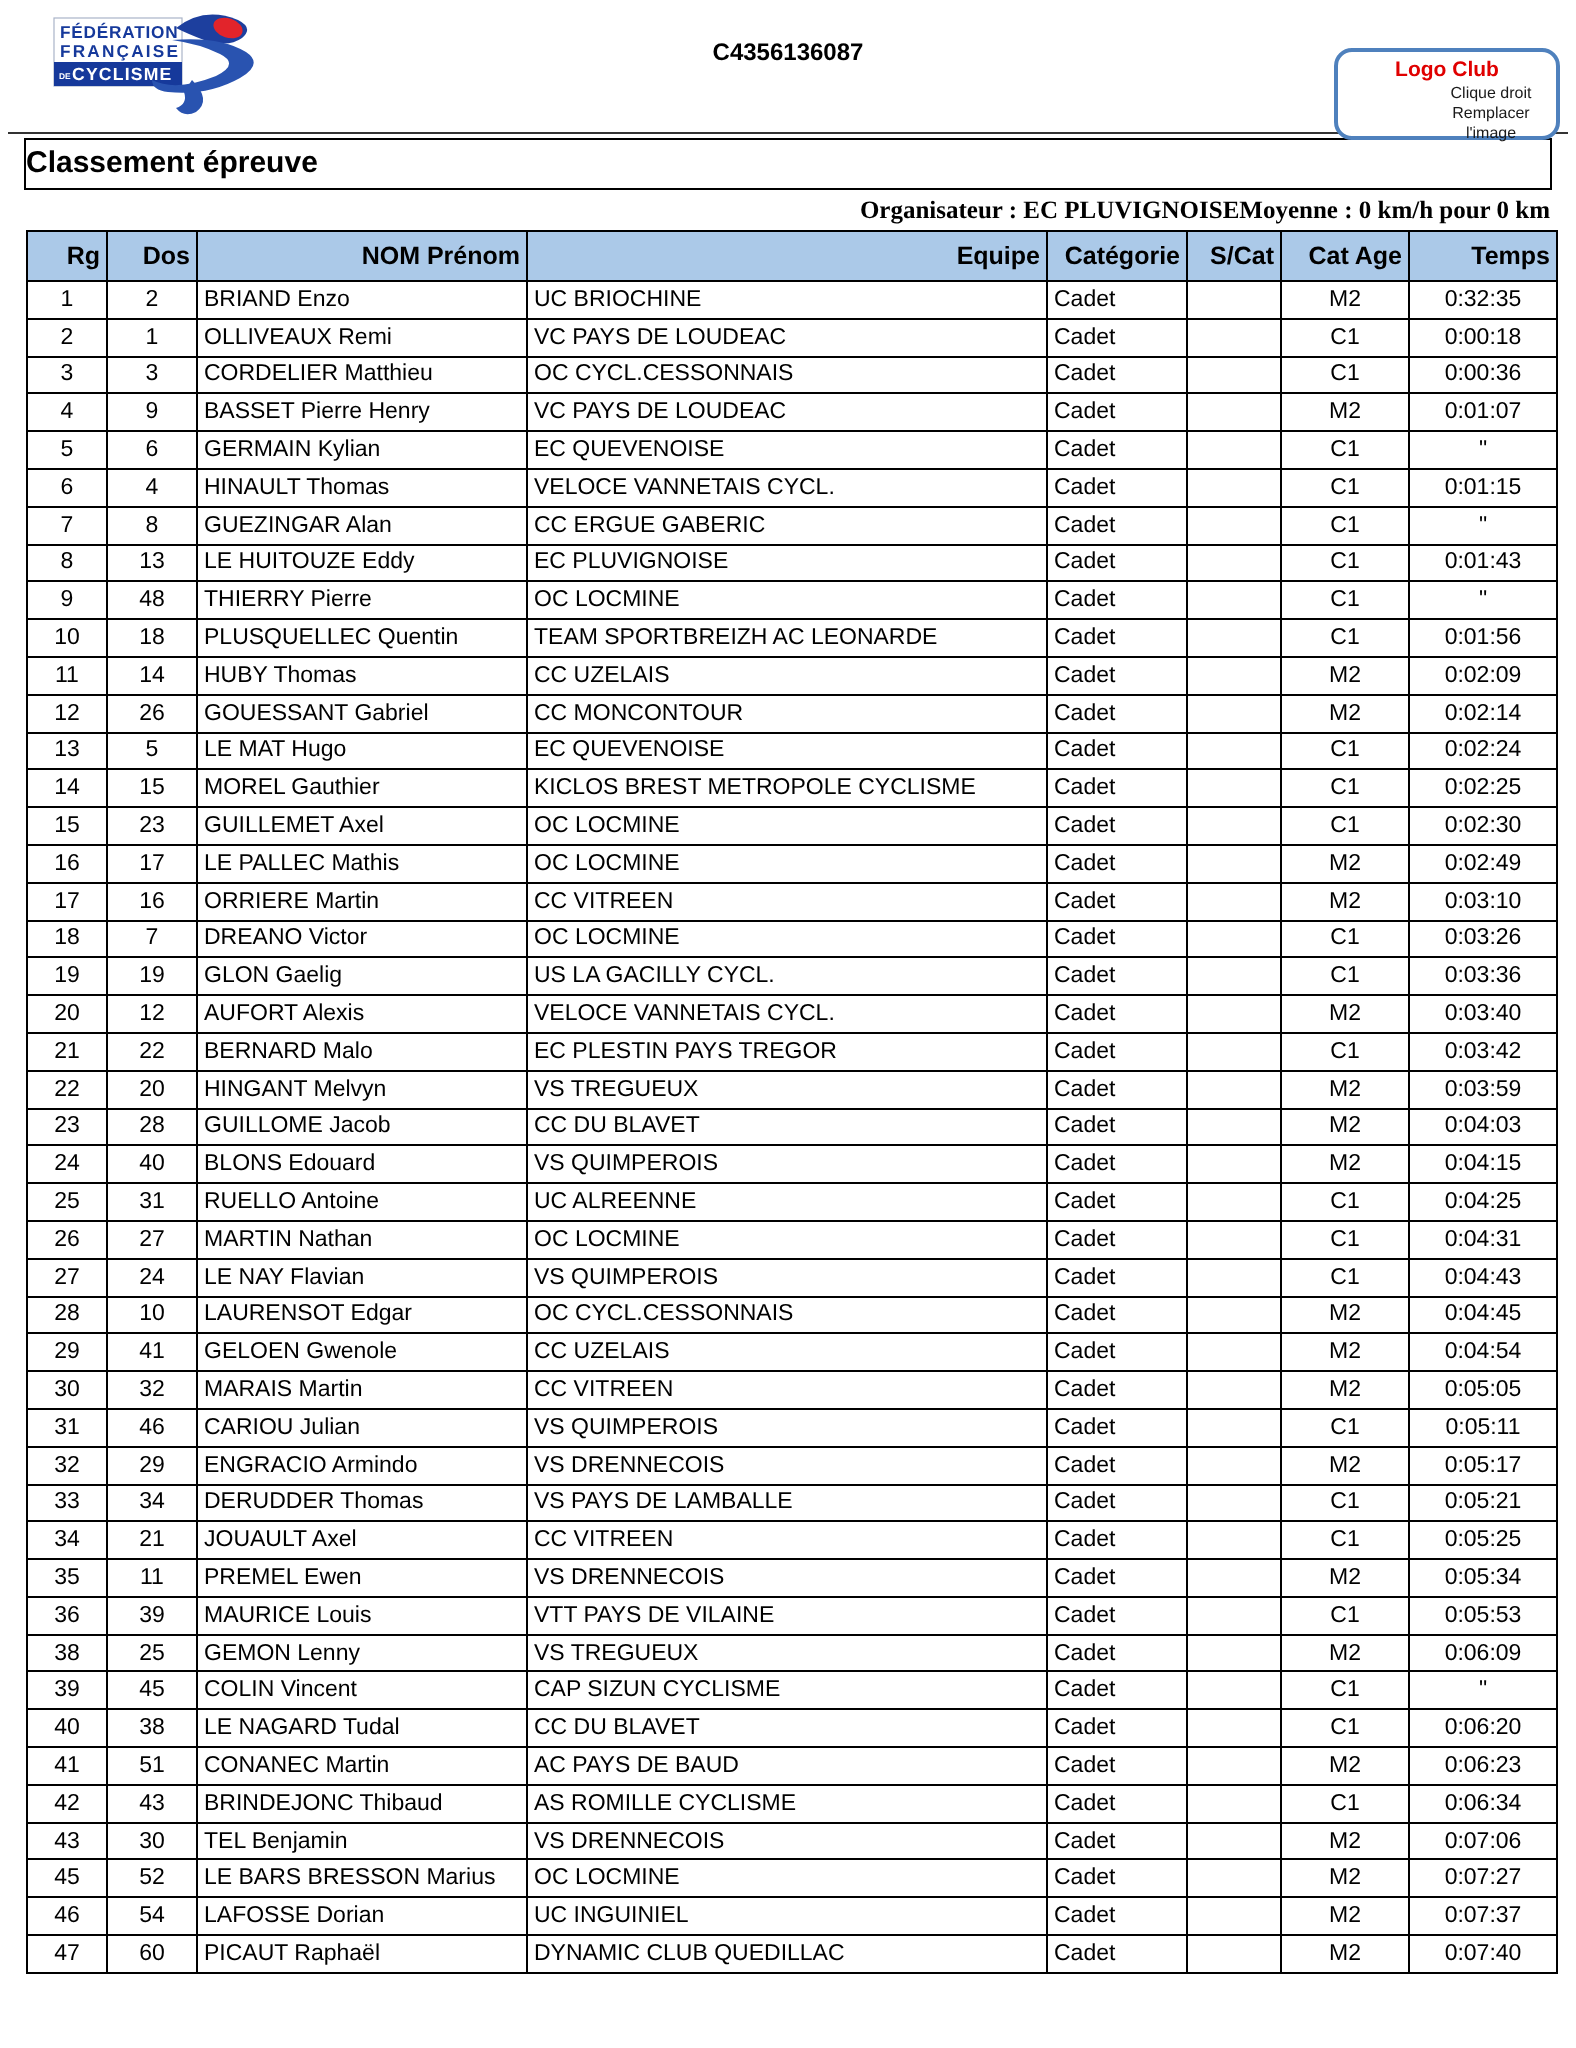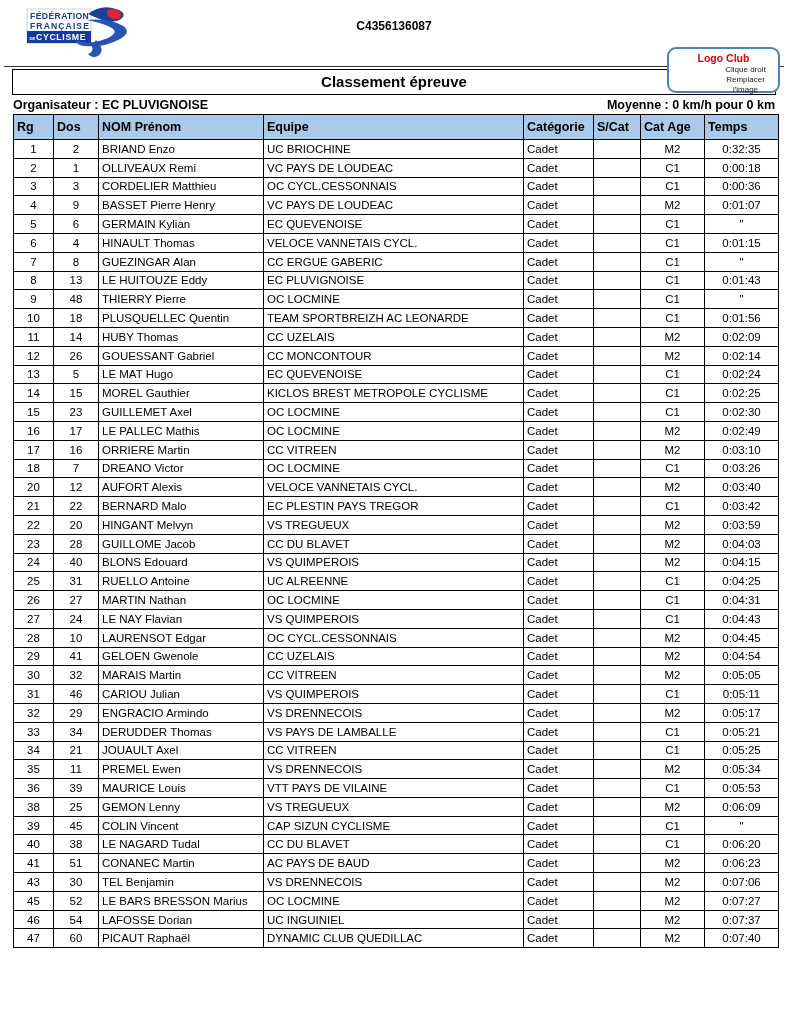--- a/index.html
+++ b/index.html
@@ -17,61 +17,62 @@
 
   .ffc-logo { position: absolute; left: 26px; top: 6px; width: 108px; height: 54px; }
 
   .race-title-block { text-align: center; padding-top: 19px; }
   .race-id   { font-size: 12px; font-weight: bold; line-height: 1.25; }
   .race-name { font-size: 13.5px; font-weight: bold; line-height: 1.3; }
 
   .logo-club-box {
     position: absolute; right: 8px; top: 24px; width: 113px; height: 46px;
     border: 2px solid #4f81bd; border-radius: 9px;
-    text-align: center; padding-top: 3px; background:#fff;margin-top:23px;
+    text-align: center; padding-top: 3px; background:#fff;
   }
   .logo-club-title { color: #e00000; font-weight: bold; font-size: 10.5px; line-height: 1.2; }
   .logo-club-sub   { font-size: 8px; color: #1a1a1a; line-height: 1.25; padding-left: 44px; }
 
   
   .top-rule { border-top: 1.5px solid #333; margin: 0 4px; }
   .classement-box {
     margin: 2px 12px 0 12px;
     border: 1.5px solid #000;
-    text-align: center;
+    text-align: left;
     font-weight: bold;
     font-size: 15px;
     padding: 3px 0 4px 0;
   }
 
   .org-row {
     margin: 1px 13px 1px 13px;
-    display: flex; justify-content: space-between;
+    display: flex; justify-content: flex-end;
     font-weight: bold; font-size: 12.5px;
     padding: 2px 0 1px 0;
+    font-family: Liberation Serif, serif;
   }
 
   
   table.results-table {
     border-collapse: collapse;
     table-layout: fixed;
     margin-left: 13px;
     width: 765px;
     font-size: 11.5px;
   }
   table.results-table th, table.results-table td {
     border: 1.5px solid #000;
     overflow: hidden; white-space: nowrap;
     padding: 0 3px;
   }
   table.results-table thead tr { height: 25px; }
   table.results-table thead th {
     background: #abc9e8;
     font-weight: bold; font-size: 12.5px;
-    text-align: left;
+    text-align: right;
     margin-left: 48px;
   }
   table.results-table tbody tr { height: 18.8px; background: #fff; }
   td.al-left { text-align: left; }
   td.al-center { text-align: center; }
 </style>
 </head>
 <body>
 
 <div class="page-header">
@@ -308,20 +309,30 @@
         <td class="al-center">18</td>
         <td class="al-center">7</td>
         <td class="al-left">DREANO Victor</td>
         <td class="al-left">OC LOCMINE</td>
         <td class="al-left">Cadet</td>
         <td class="al-center"></td>
         <td class="al-center">C1</td>
         <td class="al-center">0:03:26</td>
       </tr>
       <tr>
+        <td class="al-center">19</td>
+        <td class="al-center">19</td>
+        <td class="al-left">GLON Gaelig</td>
+        <td class="al-left">US LA GACILLY CYCL.</td>
+        <td class="al-left">Cadet</td>
+        <td class="al-center"></td>
+        <td class="al-center">C1</td>
+        <td class="al-center">0:03:36</td>
+      </tr>
+      <tr>
         <td class="al-center">20</td>
         <td class="al-center">12</td>
         <td class="al-left">AUFORT Alexis</td>
         <td class="al-left">VELOCE VANNETAIS CYCL.</td>
         <td class="al-left">Cadet</td>
         <td class="al-center"></td>
         <td class="al-center">M2</td>
         <td class="al-center">0:03:40</td>
       </tr>
       <tr>
@@ -518,20 +529,30 @@
         <td class="al-center">41</td>
         <td class="al-center">51</td>
         <td class="al-left">CONANEC Martin</td>
         <td class="al-left">AC PAYS DE BAUD</td>
         <td class="al-left">Cadet</td>
         <td class="al-center"></td>
         <td class="al-center">M2</td>
         <td class="al-center">0:06:23</td>
       </tr>
       <tr>
+        <td class="al-center">42</td>
+        <td class="al-center">43</td>
+        <td class="al-left">BRINDEJONC Thibaud</td>
+        <td class="al-left">AS ROMILLE CYCLISME</td>
+        <td class="al-left">Cadet</td>
+        <td class="al-center"></td>
+        <td class="al-center">C1</td>
+        <td class="al-center">0:06:34</td>
+      </tr>
+      <tr>
         <td class="al-center">43</td>
         <td class="al-center">30</td>
         <td class="al-left">TEL Benjamin</td>
         <td class="al-left">VS DRENNECOIS</td>
         <td class="al-left">Cadet</td>
         <td class="al-center"></td>
         <td class="al-center">M2</td>
         <td class="al-center">0:07:06</td>
       </tr>
       <tr>

